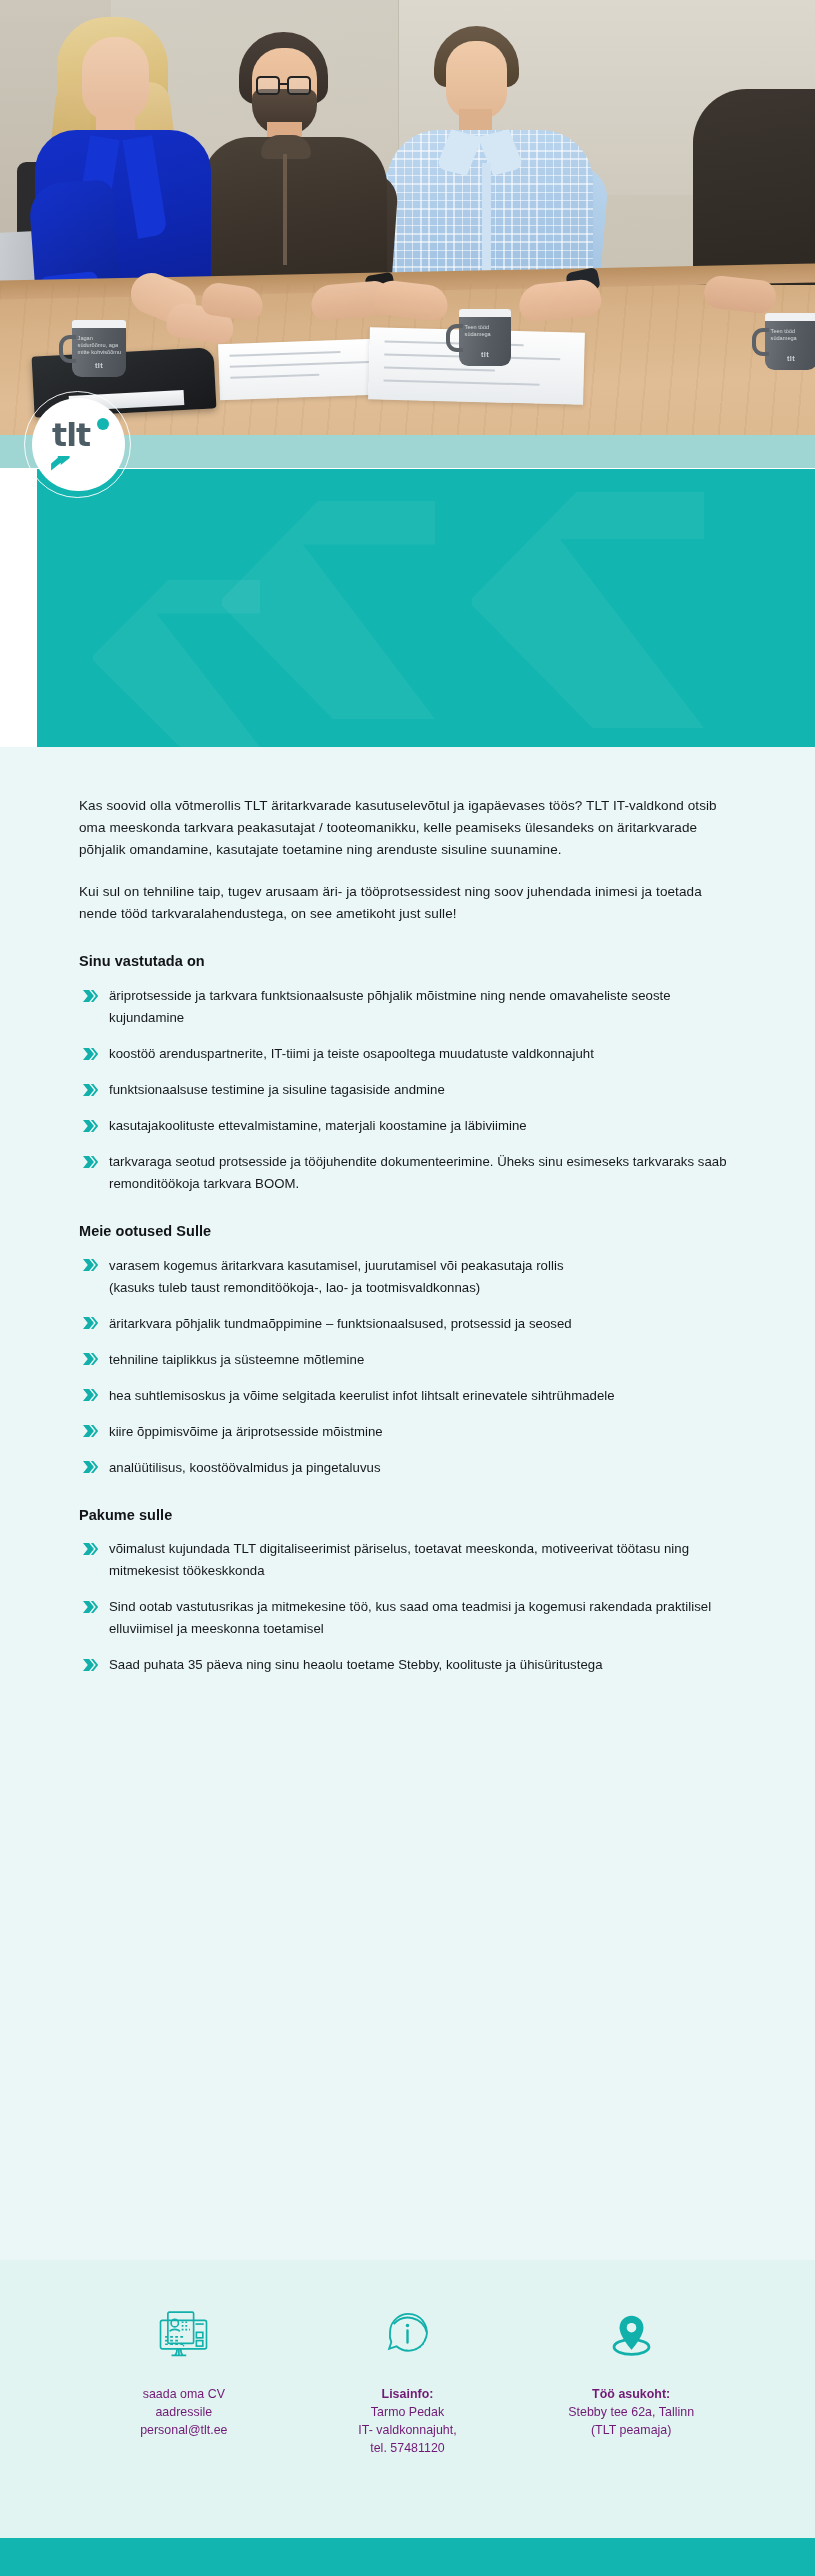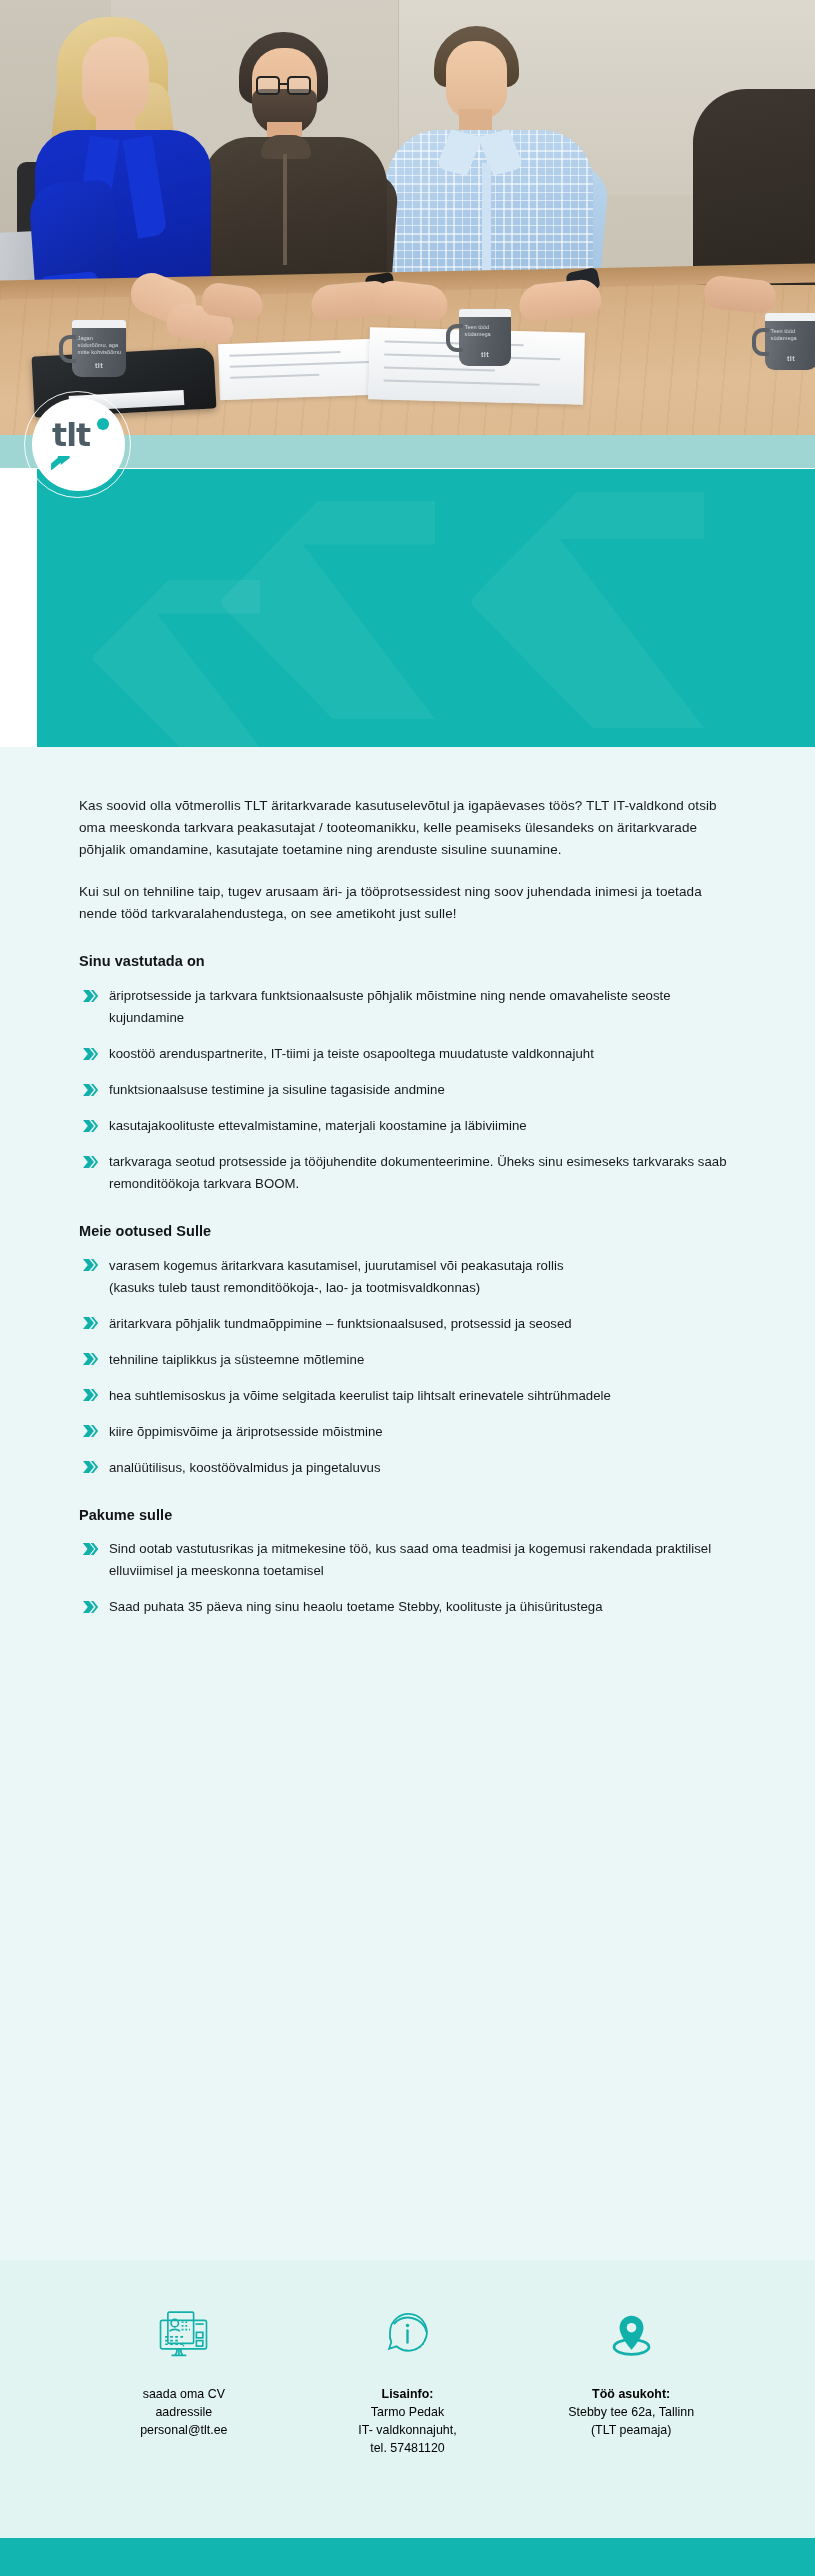--- a/index.html
+++ b/index.html
@@ -449,21 +449,21 @@
     position: absolute; left: 0; top: 2260px; width: 815px; height: 278px;
     background: #e2f4f2;
     display: flex;
     align-items: flex-start;
     justify-content: space-between;
     padding: 43px 72px 0 72px;
   }
   .fcol {
     width: 228px;
     text-align: center;
-    color: #000000;
+    color: #701a75;
   }
   .fcol .ficon {
     height: 65px;
     display: flex; align-items: center; justify-content: center;
     margin-bottom: 16.7px;
   }
   .fcol .ftext {
     font-size: 12.4px;
     line-height: 18px;
     letter-spacing: 0.03px;
@@ -647,42 +647,42 @@
               <svg width="15.7" height="12" viewBox="0 0 17 13">
                 <path d="M0 0h6.6l5.2 6.5L6.6 13H0l5.2-6.5z" fill="#12b0ab"></path>
                 <path d="M8.6 0h2.6l5.2 6.5L11.2 13H8.6l5.2-6.5z" fill="#12b0ab"></path>
               </svg>
             </span><span>tehniline taiplikkus ja süsteemne mõtlemine</span></li>
           <li><span class="chev">
               <svg width="15.7" height="12" viewBox="0 0 17 13">
                 <path d="M0 0h6.6l5.2 6.5L6.6 13H0l5.2-6.5z" fill="#12b0ab"></path>
                 <path d="M8.6 0h2.6l5.2 6.5L11.2 13H8.6l5.2-6.5z" fill="#12b0ab"></path>
               </svg>
-            </span><span>hea suhtlemisoskus ja võime selgitada keerulist taip lihtsalt erinevatele sihtrühmadele</span></li>
+            </span><span>hea suhtlemisoskus ja võime selgitada keerulist infot lihtsalt erinevatele sihtrühmadele</span></li>
           <li><span class="chev">
               <svg width="15.7" height="12" viewBox="0 0 17 13">
                 <path d="M0 0h6.6l5.2 6.5L6.6 13H0l5.2-6.5z" fill="#12b0ab"></path>
                 <path d="M8.6 0h2.6l5.2 6.5L11.2 13H8.6l5.2-6.5z" fill="#12b0ab"></path>
               </svg>
             </span><span>kiire õppimisvõime ja äriprotsesside mõistmine</span></li>
           <li><span class="chev">
               <svg width="15.7" height="12" viewBox="0 0 17 13">
                 <path d="M0 0h6.6l5.2 6.5L6.6 13H0l5.2-6.5z" fill="#12b0ab"></path>
                 <path d="M8.6 0h2.6l5.2 6.5L11.2 13H8.6l5.2-6.5z" fill="#12b0ab"></path>
               </svg>
             </span><span> analüütilisus, koostöövalmidus ja pingetaluvus</span></li>
         </ul>
         <div class="sec-h">Pakume sulle</div>
         <ul class="blist">
           <li><span class="chev">
               <svg width="15.7" height="12" viewBox="0 0 17 13">
                 <path d="M0 0h6.6l5.2 6.5L6.6 13H0l5.2-6.5z" fill="#12b0ab"></path>
                 <path d="M8.6 0h2.6l5.2 6.5L11.2 13H8.6l5.2-6.5z" fill="#12b0ab"></path>
               </svg>
-            </span></li>
+            </span><span>võimalust kujundada TLT digitaliseerimist päriselus, toetavat meeskonda, motiveerivat töötasu ning mitmekesist töökeskkonda</span></li>
           <li><span class="chev">
               <svg width="15.7" height="12" viewBox="0 0 17 13">
                 <path d="M0 0h6.6l5.2 6.5L6.6 13H0l5.2-6.5z" fill="#12b0ab"></path>
                 <path d="M8.6 0h2.6l5.2 6.5L11.2 13H8.6l5.2-6.5z" fill="#12b0ab"></path>
               </svg>
             </span><span>Sind ootab vastutusrikas ja mitmekesine töö, kus saad oma teadmisi ja kogemusi rakendada praktilisel elluviimisel ja meeskonna toetamisel</span></li>
           <li><span class="chev">
               <svg width="15.7" height="12" viewBox="0 0 17 13">
                 <path d="M0 0h6.6l5.2 6.5L6.6 13H0l5.2-6.5z" fill="#12b0ab"></path>
                 <path d="M8.6 0h2.6l5.2 6.5L11.2 13H8.6l5.2-6.5z" fill="#12b0ab"></path>

